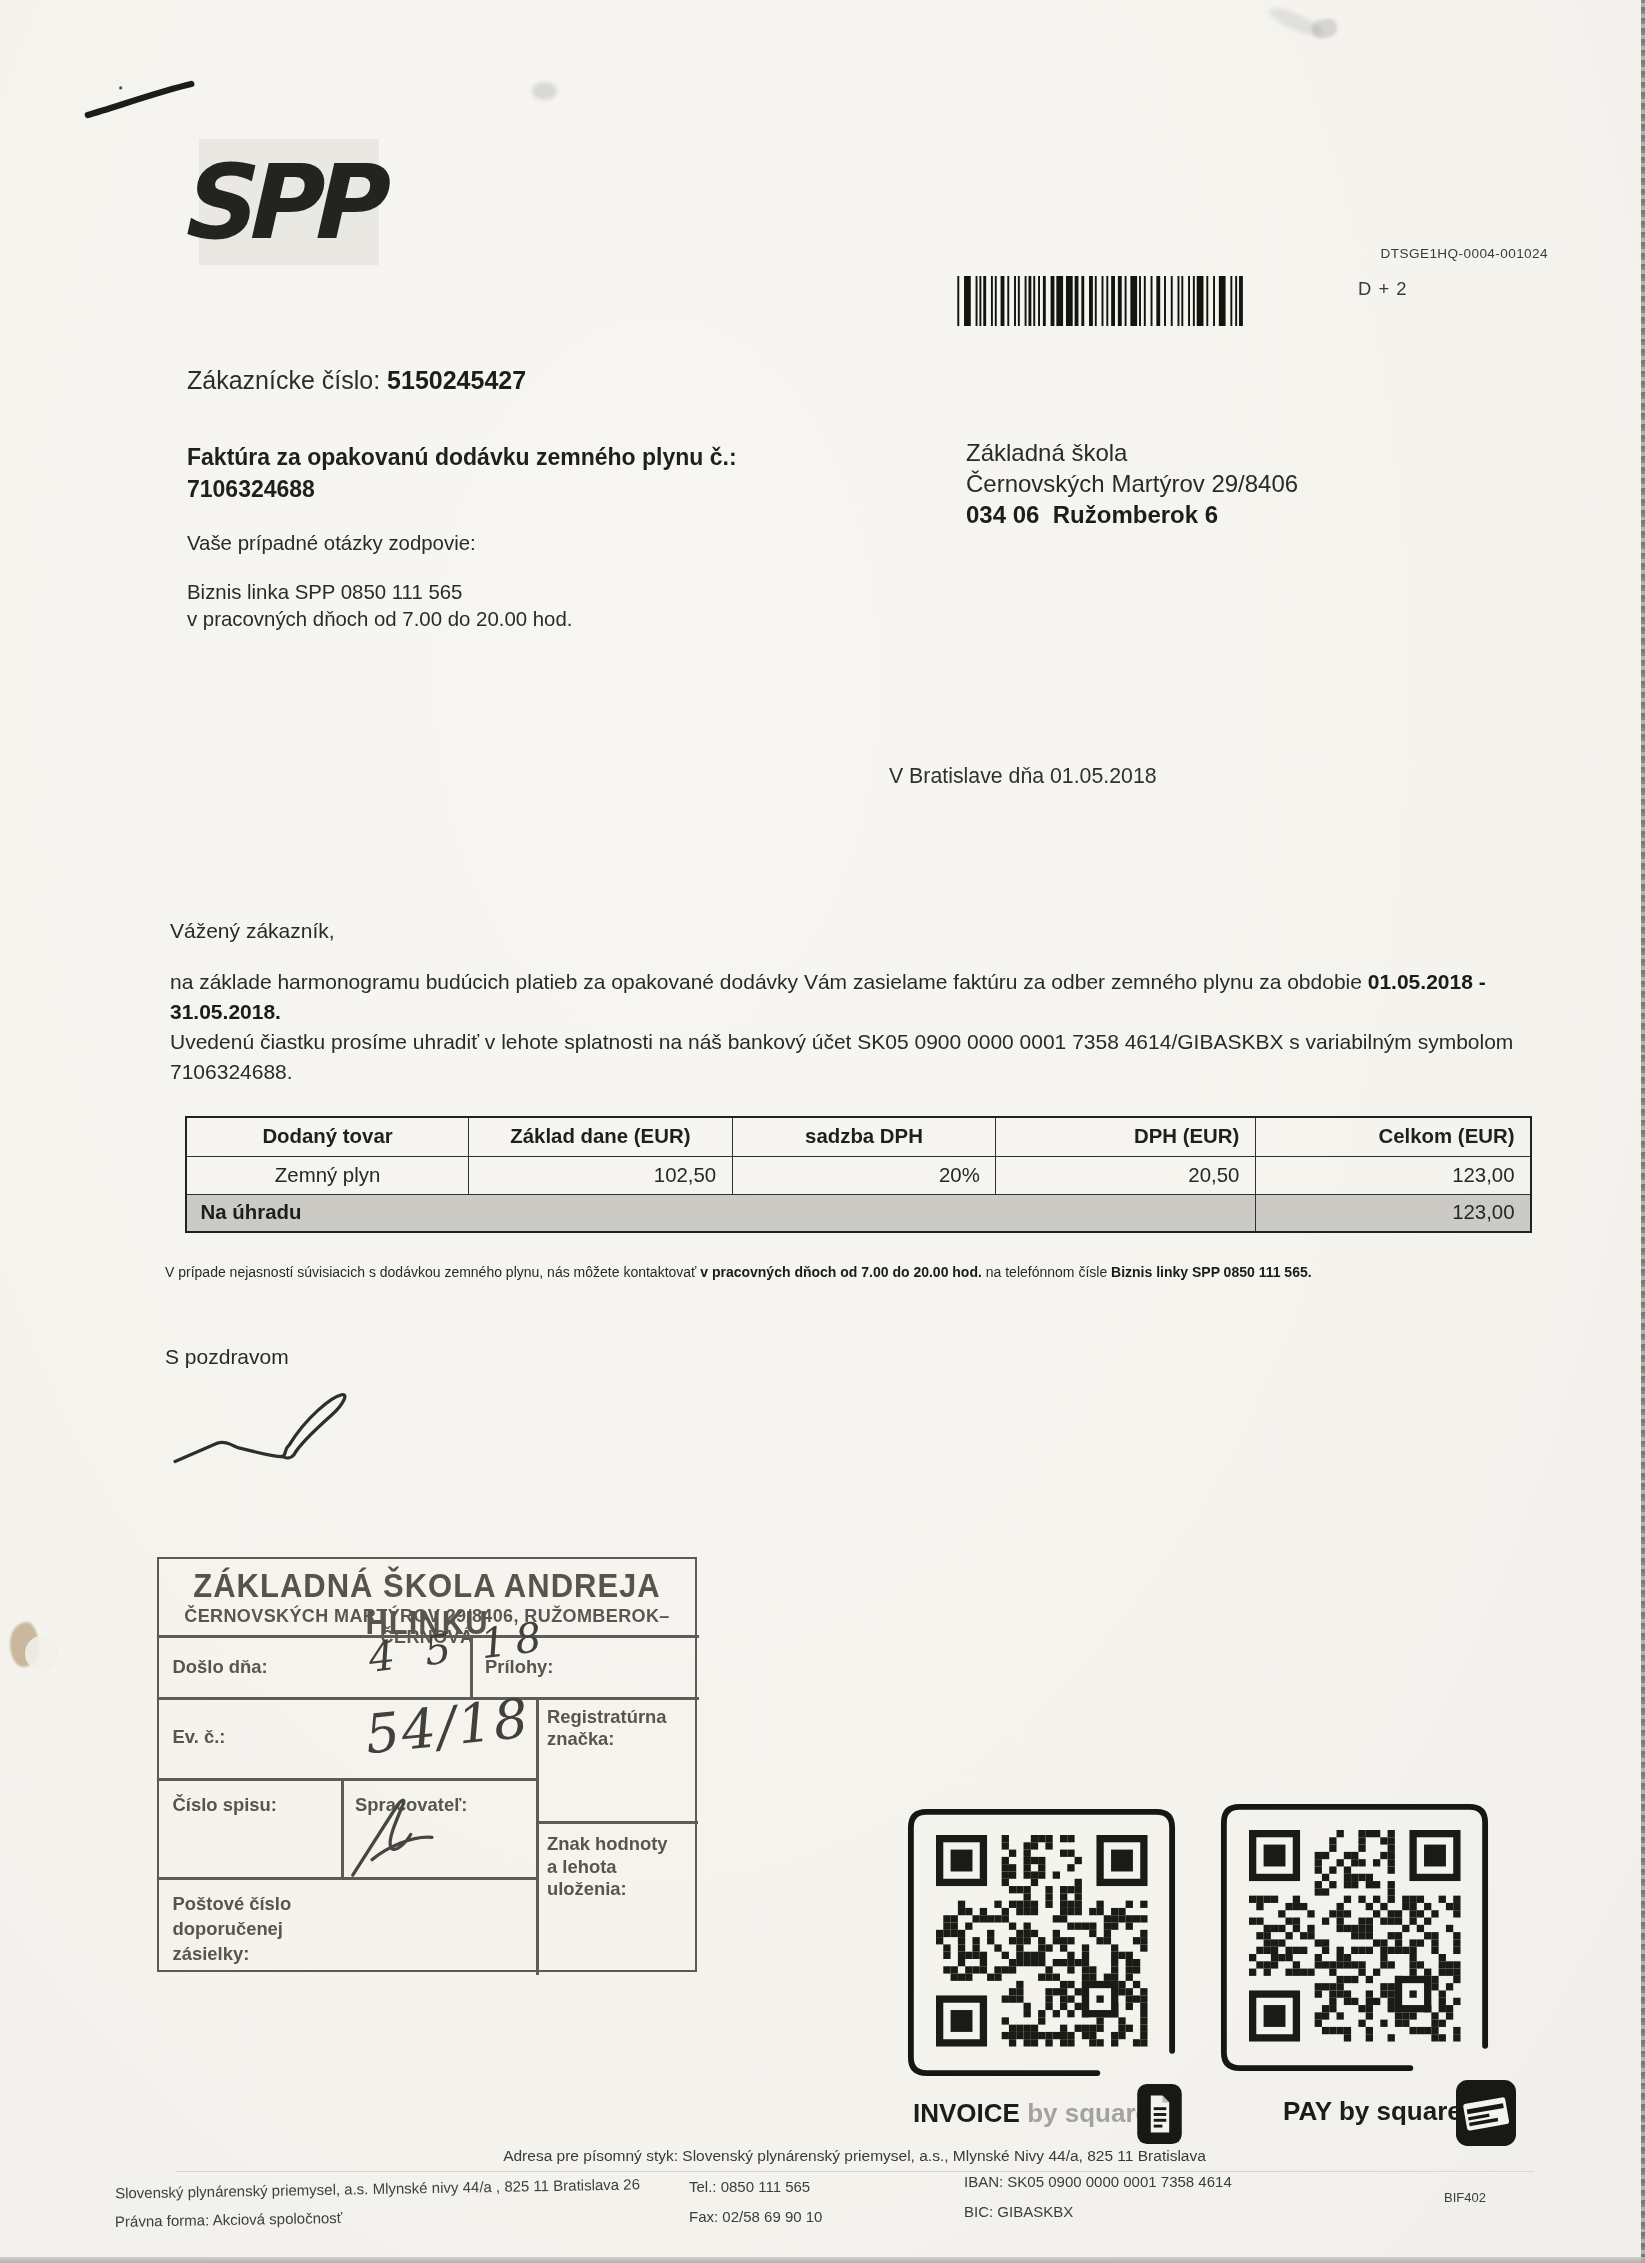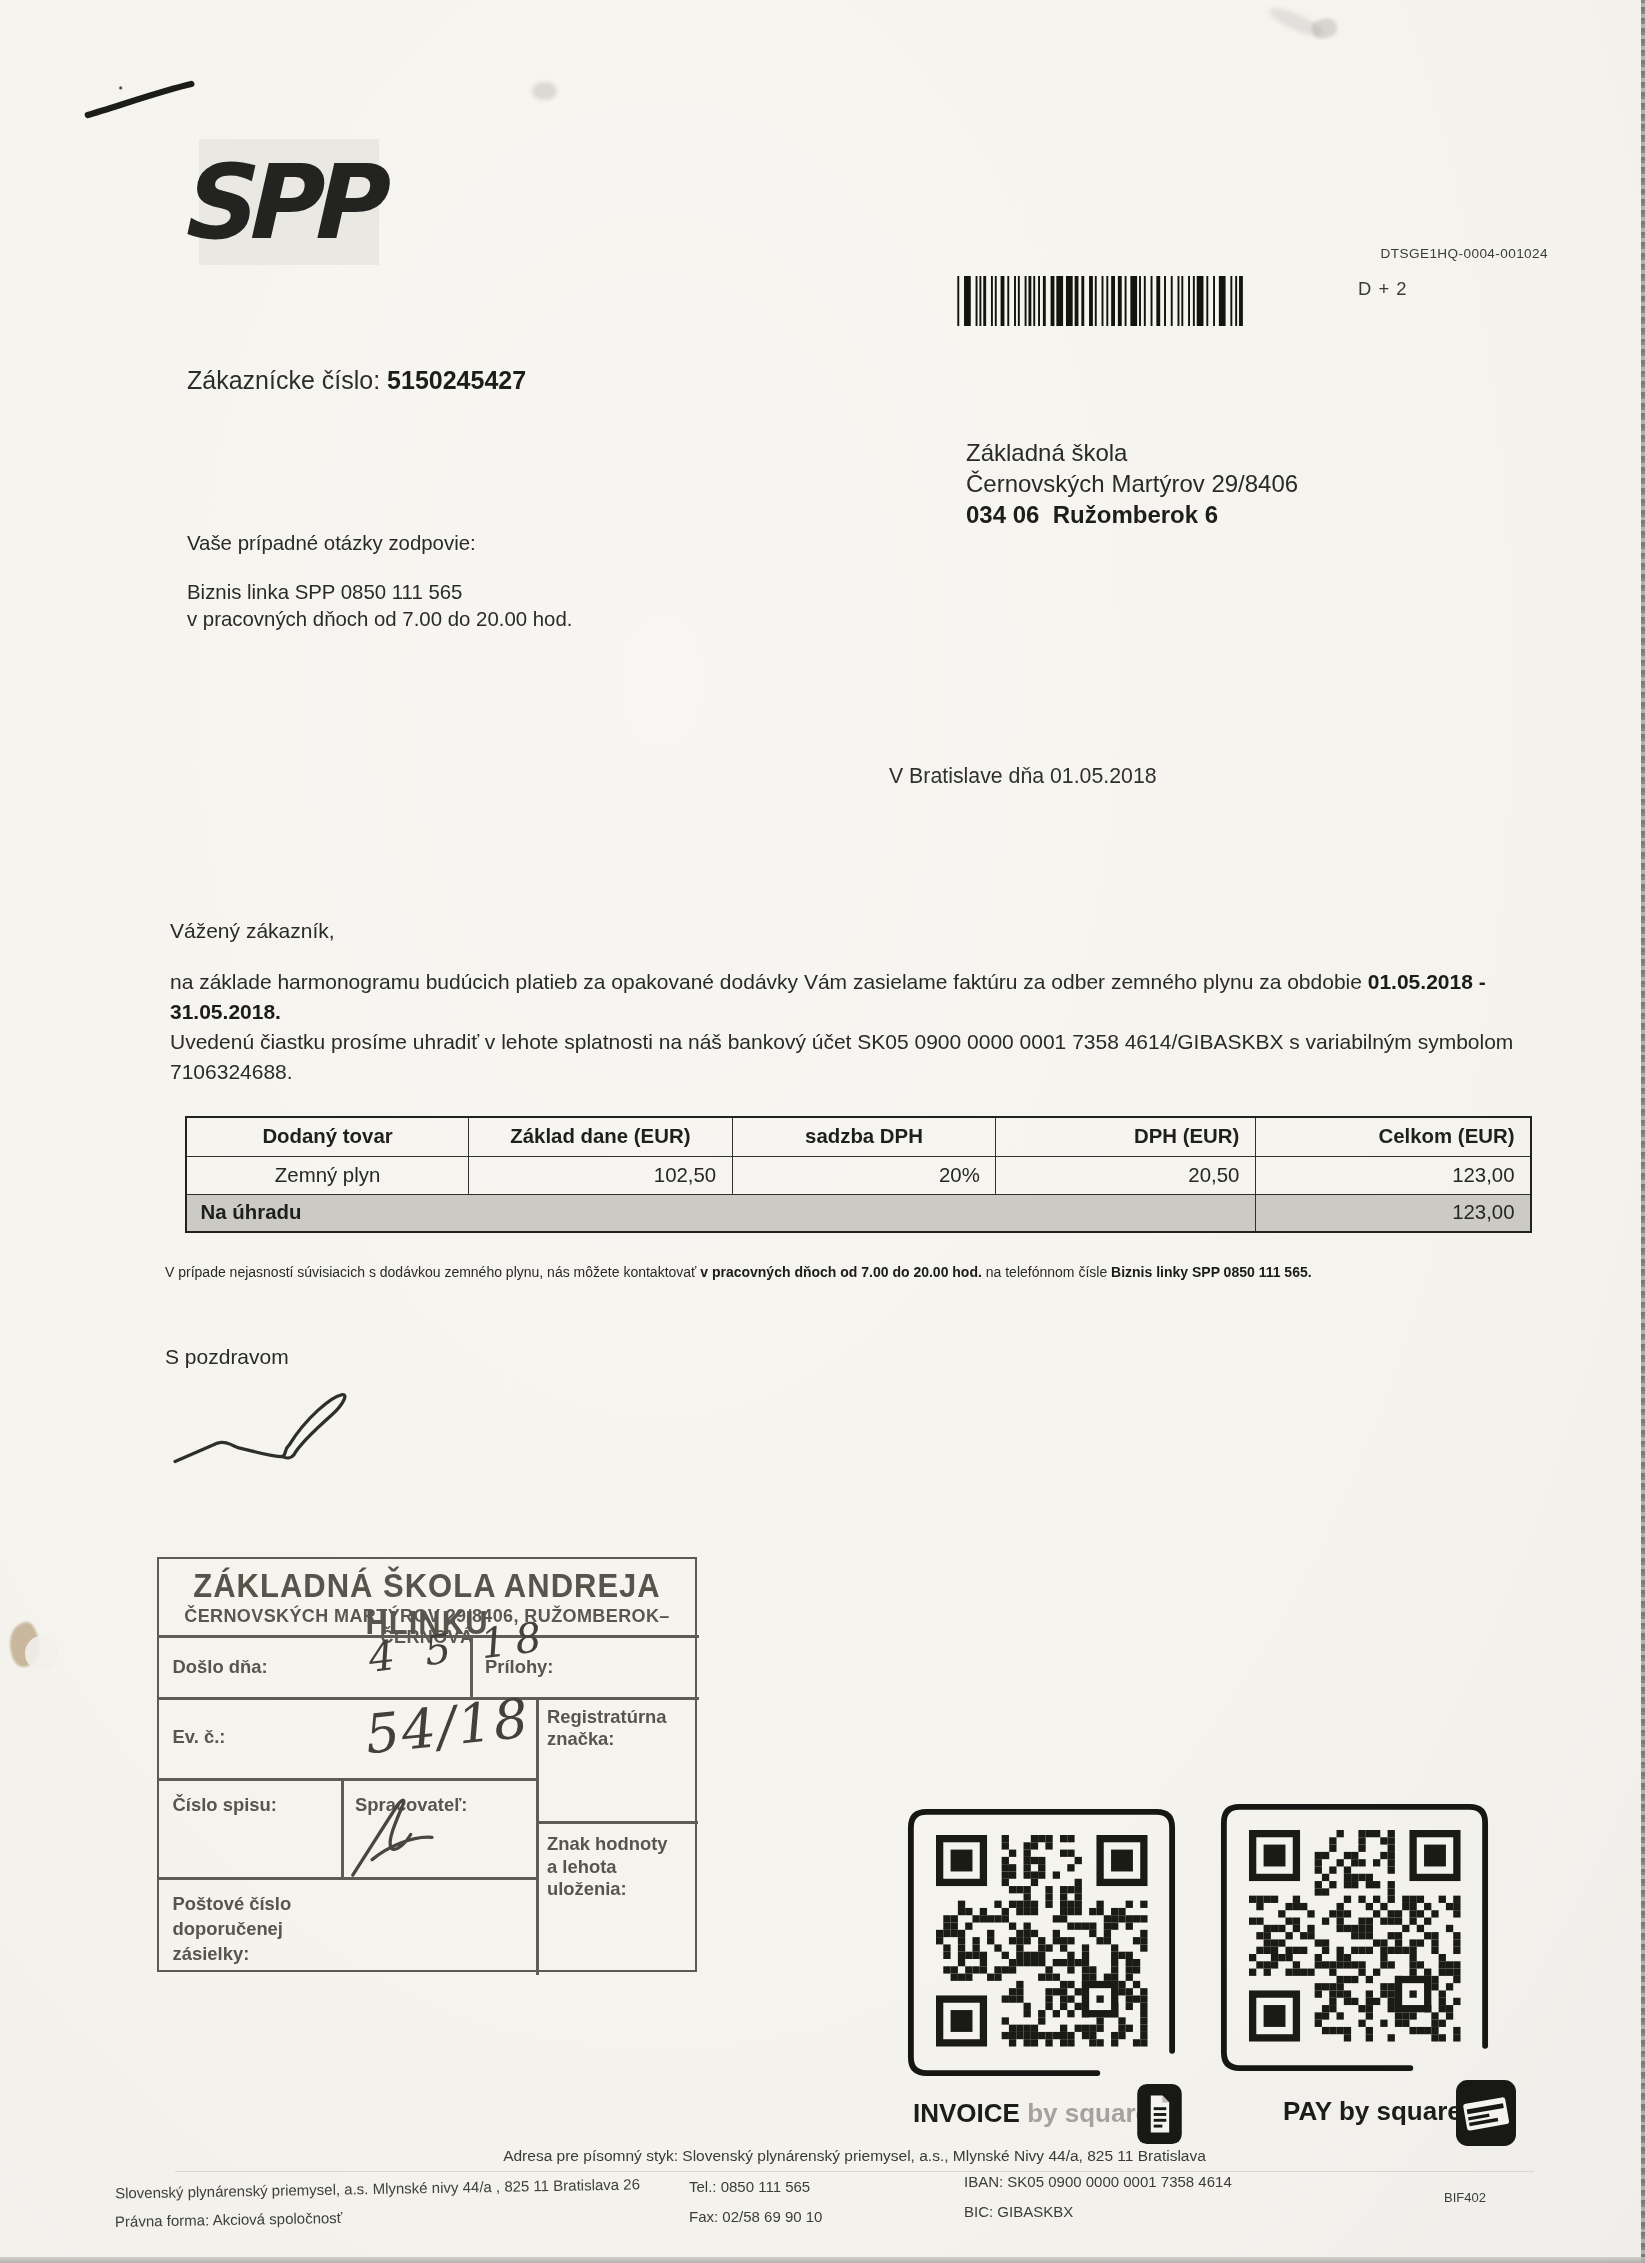--- a/index.html
+++ b/index.html
@@ -175,20 +175,24 @@
       <rect x="272" y="0" width="7" height="52" fill="#14140f"></rect>
       <rect x="284" y="0" width="2" height="52" fill="#14140f"></rect>
       <rect x="289" y="0" width="2" height="52" fill="#14140f"></rect>
       <rect x="293" y="0" width="4" height="52" fill="#14140f"></rect>
     </svg>
   <div class="abs doc-code">DTSGE1HQ-0004-001024</div>
   <div class="abs doc-code2">D + 2</div>
 
   <div class="abs customer-line"><span>Zákaznícke číslo: </span><b>5150245427</b></div>
 
+  <div class="abs invoice-title">
+    <div>Faktúra za opakovanú dodávku zemného plynu č.:</div>
+    <div>7106324688</div>
+  </div>
 
   <div class="abs questions">Vaše prípadné otázky zodpovie:</div>
   <div class="abs hotline">
     <div>Biznis linka SPP 0850 111 565</div>
     <div>v pracovných dňoch od 7.00 do 20.00 hod.</div>
   </div>
 
   <div class="abs recipient">
     <div>Základná škola</div>
     <div>Černovských Martýrov 29/8406</div>

